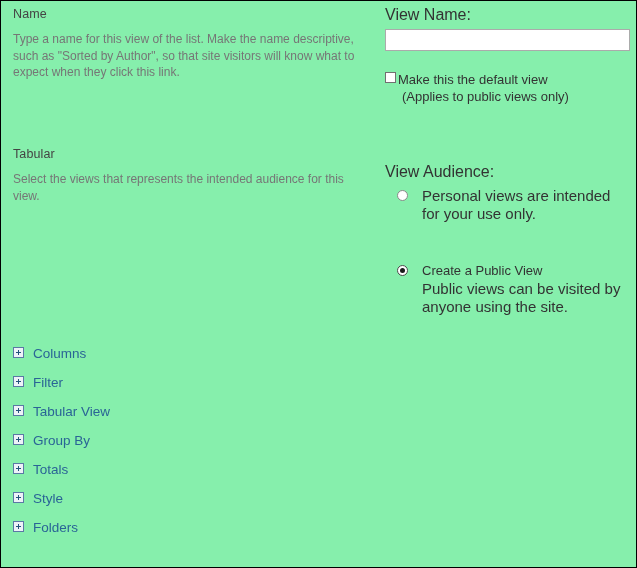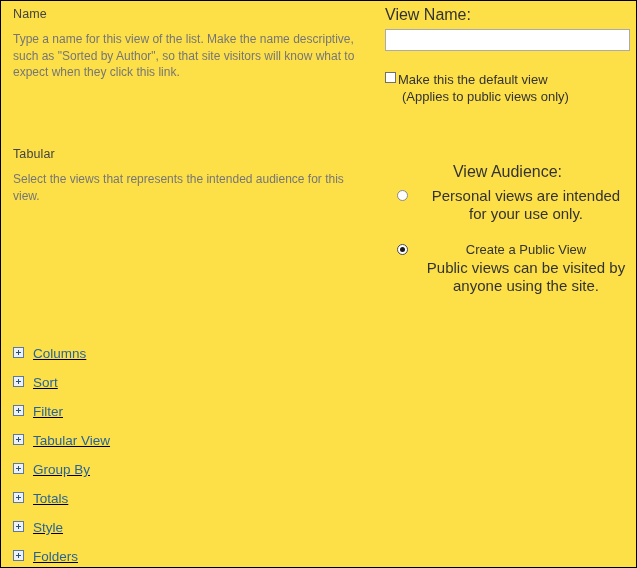--- a/index.html
+++ b/index.html
@@ -11,21 +11,21 @@
     font-family: "Liberation Sans", sans-serif;
     -webkit-font-smoothing: antialiased;
   }
 
   .page {
     position: relative;
     width: 637px;
     height: 568px;
     box-sizing: border-box;
     border: 1px solid #000000;
-    background: #fde047;
+    background: #86efac;
     overflow: hidden;
   }
 
   .inner {
     position: relative;
     width: 100%;
     height: 100%;
     box-sizing: border-box;
   }
 
@@ -111,21 +111,21 @@
   
   .radio-group {
     margin-top: 7px;
     padding-left: 12px;
   }
   .radio-row {
     position: relative;
     padding-left: 25px;
   }
   .radio-row + .radio-row {
-    margin-top: 18px;
+    margin-top: 39px;
   }
   .rb {
     position: absolute;
     left: 0;
     top: 3px;
     width: 11px;
     height: 11px;
     box-sizing: border-box;
     border: 1px solid #8a8a8a;
     border-radius: 50%;
@@ -160,21 +160,20 @@
   .links {
     position: absolute;
     left: 12px;
     top: 343px;
     width: 340px;
   }
   .link-row {
     position: relative;
     height: 29px;
     padding-left: 20px;
-    text-decoration: underline;
   }
   .plus-icon {
     position: absolute;
     left: 0;
     top: 3px;
     width: 11px;
     height: 11px;
     box-sizing: border-box;
     border: 1px solid #5a79a5;
     background: #eef2f8;
@@ -232,21 +231,21 @@
 
     </div>
 
     <div class="form-row" style="top:146px;">
 
       <div class="col-left">
         <div class="section-title">Tabular</div>
         <div class="section-desc">Select the views that represents the intended audience for this view.</div>
       </div>
 
-      <div class="col-right" style="top:17px;text-align:center;">
+      <div class="col-right" style="top:17px;">
         <div class="field-label">View Audience:</div>
 
         <div class="radio-group">
 
           <div class="radio-row">
             <span class="rb"></span>
             <div class="radio-desc">Personal views are intended for your use only.</div>
           </div>
 
           <div class="radio-row">
@@ -260,24 +259,20 @@
 
     </div>
 
     <div class="links">
 
       <div class="link-row">
         <span class="plus-icon"></span>
         <span class="link-text">Columns</span>
       </div>
 
-      <div class="link-row">
-        <span class="plus-icon"></span>
-        <span class="link-text">Sort</span>
-      </div>
 
       <div class="link-row">
         <span class="plus-icon"></span>
         <span class="link-text">Filter</span>
       </div>
 
       <div class="link-row">
         <span class="plus-icon"></span>
         <span class="link-text">Tabular View</span>
       </div>

